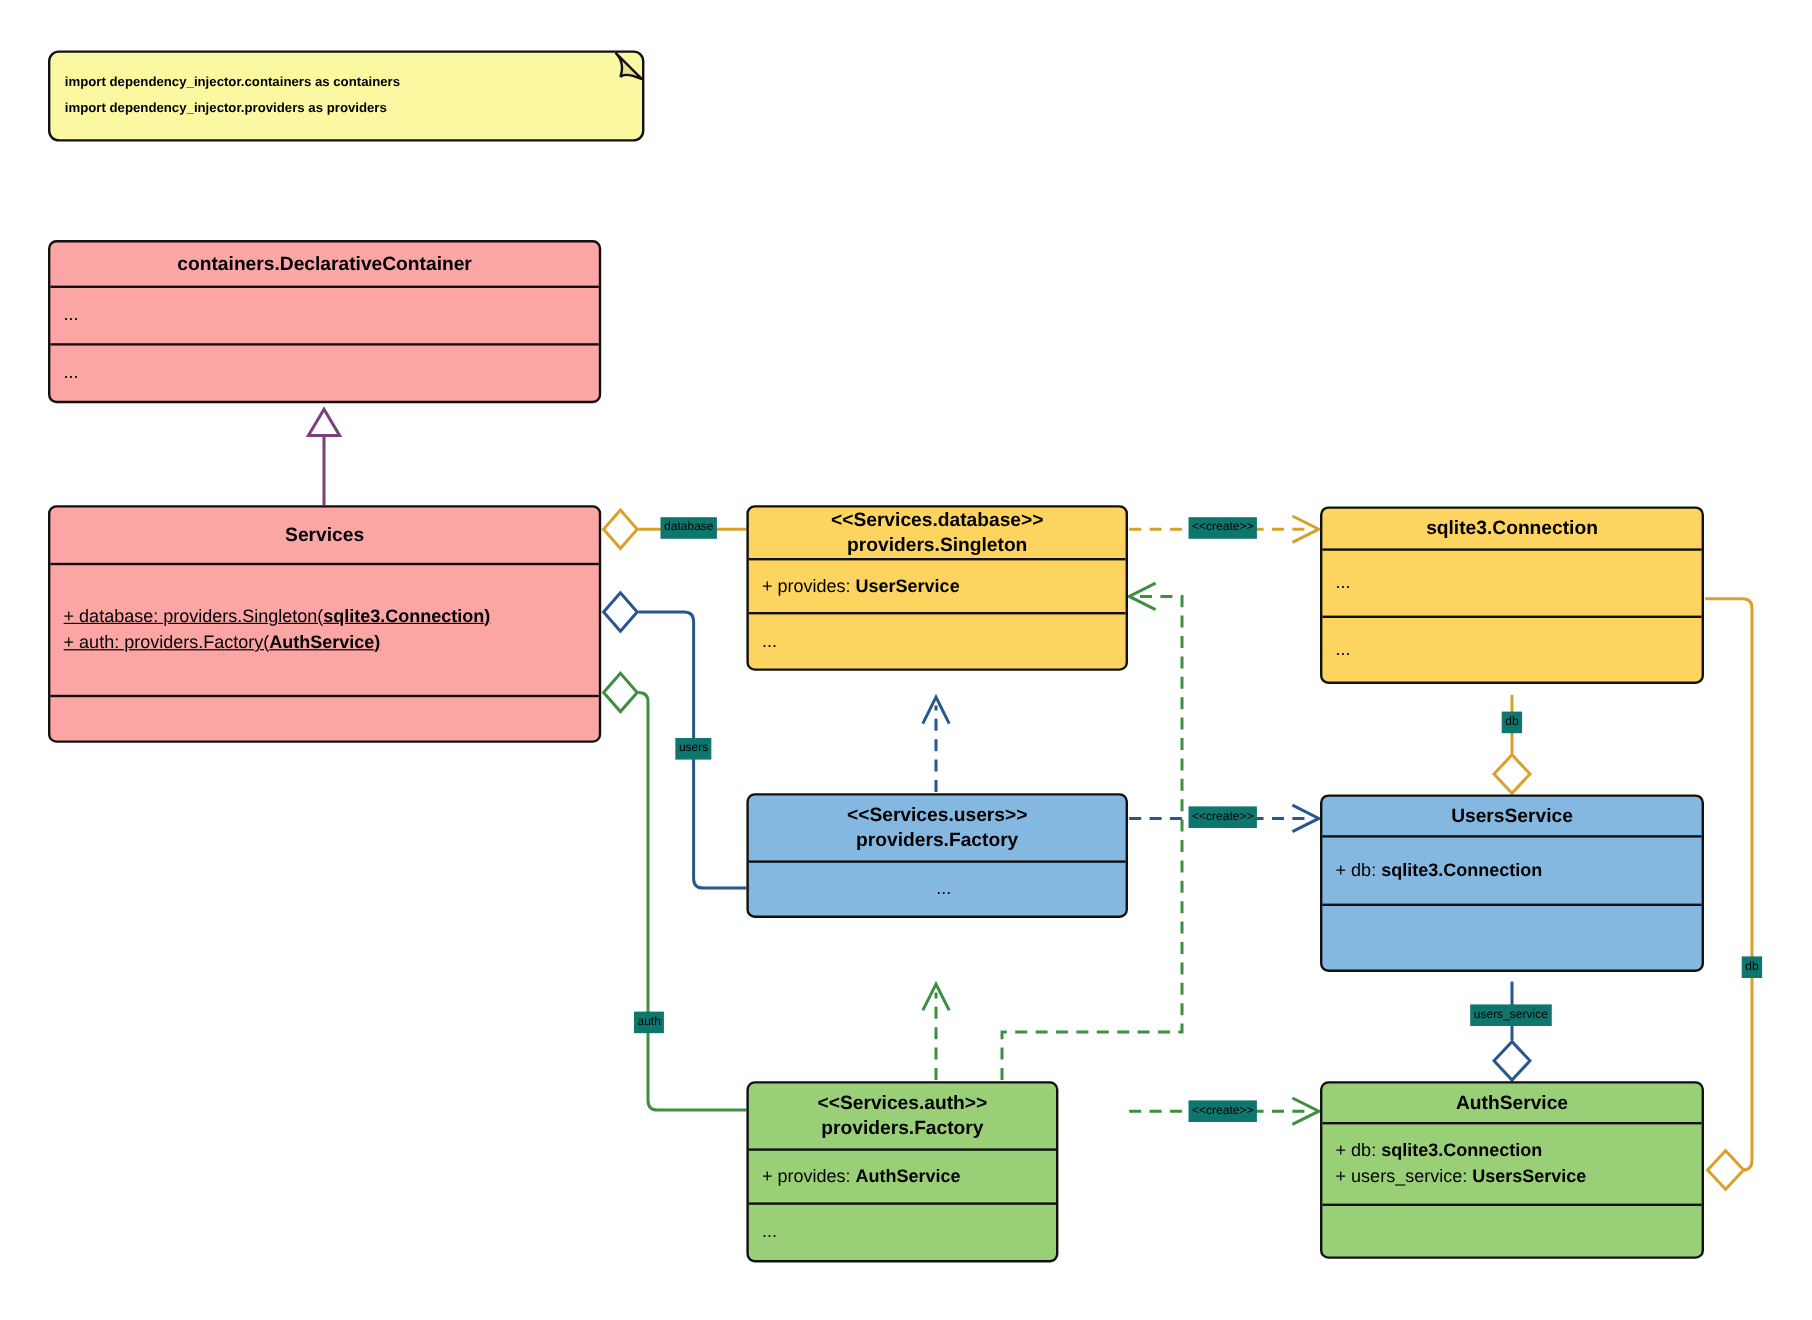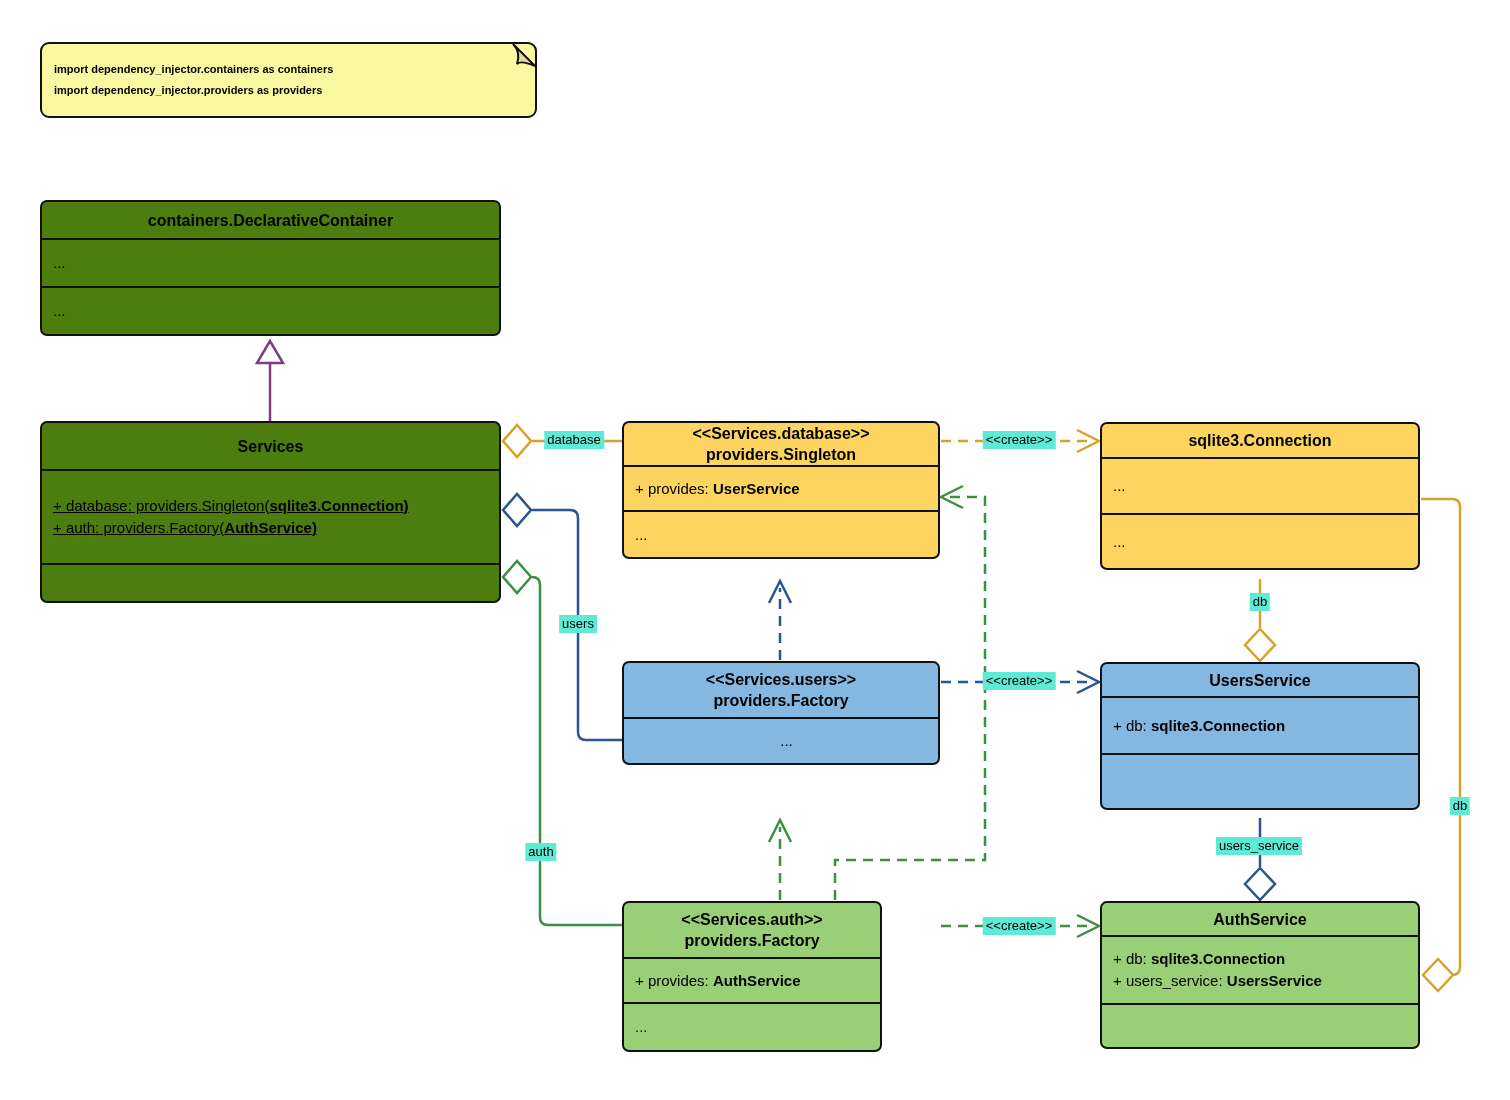--- a/index.html
+++ b/index.html
@@ -26,28 +26,28 @@
     font-weight:bold;font-size:16px;line-height:21px;flex:0 0 auto;
   }
   .box .sec{
     border-top:2px solid #111;flex:0 0 auto;
     display:flex;flex-direction:column;justify-content:center;
     padding-left:11px;box-sizing:border-box;font-size:15px;
   }
   .attr{line-height:22px;}
   .u{text-decoration:underline;}
   .bb{font-weight:bold;}
-  .purple{background:#4d7c0f;}
+  .purple{background:#fca5a5;}
   .yellow{background:#fcd45f;}
   .blue{background:#85b8e0;}
   .green{background:#99d077;}
   
   .elabel{
     position:absolute;transform:translate(-50%,-50%);z-index:3;
-    background:#5eead4;padding:0 3px;font-size:13px;line-height:18px;white-space:nowrap;
+    background:#0f766e;padding:0 3px;font-size:10px;line-height:18px;white-space:nowrap;
   }
 </style>
 </head>
 <body>
 
 <div class="canvas">
 
   <svg class="wires" width="1510" height="1100" viewBox="0 0 1510 1100">
 
     <g stroke="#7b3f7b" stroke-width="2.5" fill="none">
@@ -129,21 +129,21 @@
     <div class="sec" style="height:48px">
       <div class="attr">...</div>
     </div>
     <div class="sec" style="height:48px">
       <div class="attr">...</div>
     </div>
   </div>
 
   <div class="box purple" style="left:40px;top:421px;width:461px;">
     <div class="hd" style="height:46px">Services</div>
-    <div class="sec" style="height:94px">
+    <div class="sec" style="height:110px">
       <div class="attr u"><span>+ database: providers.Singleton(</span><span class="bb">sqlite3.Connection</span><span class="bb">)</span></div>
       <div class="attr u"><span>+ auth: providers.Factory(</span><span class="bb">AuthService</span><span class="bb">)</span></div>
     </div>
     <div class="sec" style="height:38px"></div>
   </div>
 
   <div class="box yellow" style="left:622px;top:421px;width:318px;">
     <div class="hd" style="height:42px">
       <div>&lt;&lt;Services.database&gt;&gt;</div>
       <div>providers.Singleton</div>

